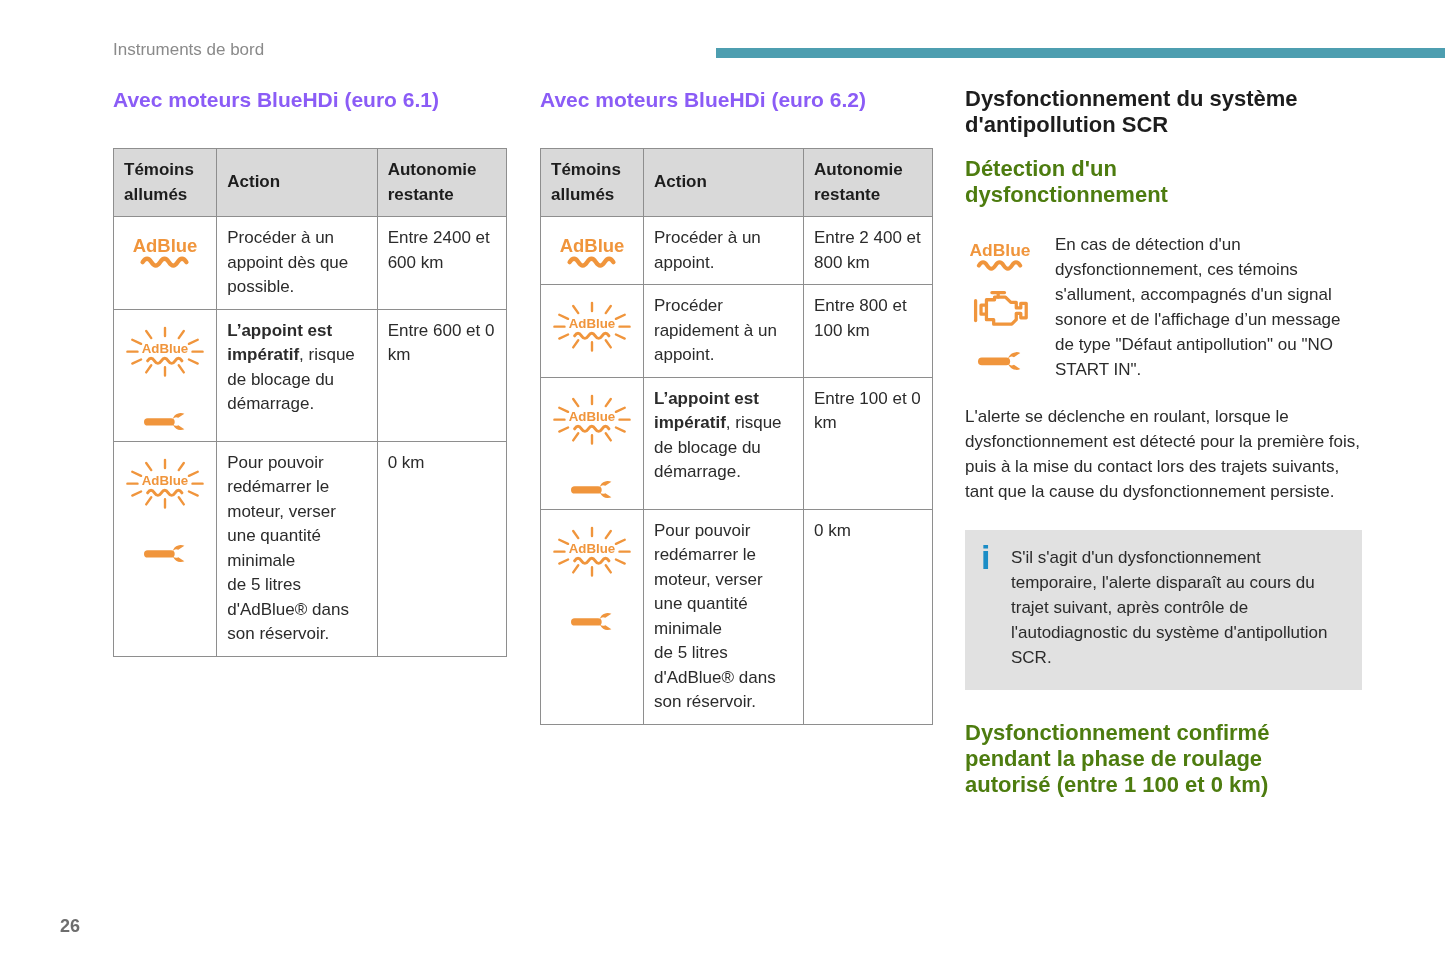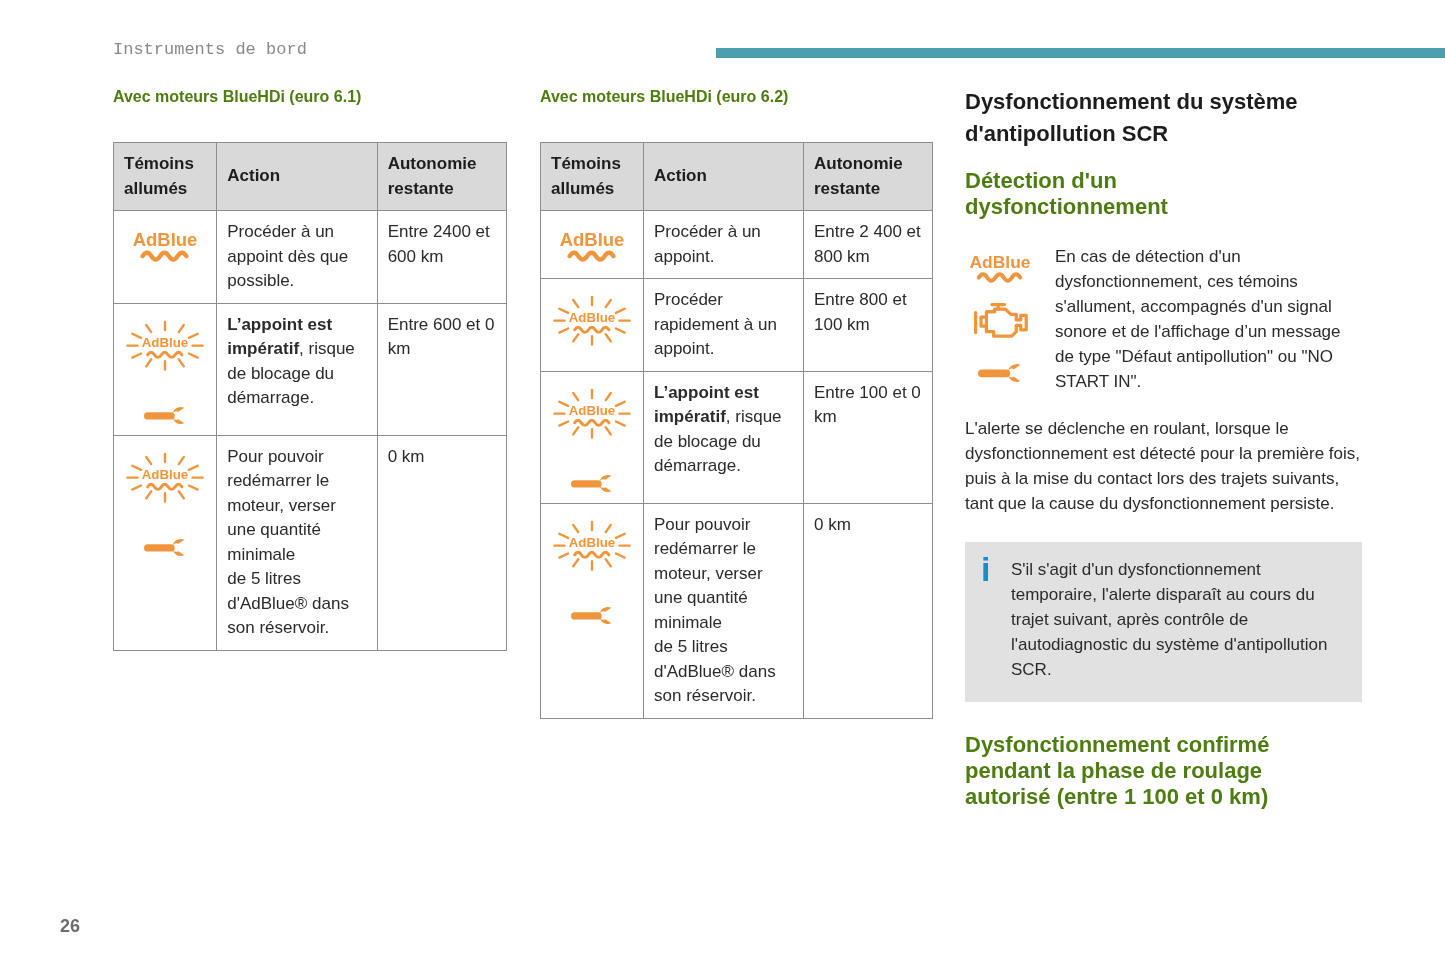--- a/index.html
+++ b/index.html
@@ -1,33 +1,33 @@
 <!DOCTYPE html>
 <html><head>
 <meta charset="utf-8">
 <style>
   html,body{margin:0;padding:0;background:#fff;}
   body{width:1445px;height:964px;position:relative;font-family:"Liberation Sans",sans-serif;color:#262626;}
-  .breadcrumb{position:absolute;left:113px;top:40px;font-size:17px;color:#8a8a8a;font-family:Liberation Mono, monospace;}
+  .breadcrumb{position:absolute;left:113px;top:40px;font-size:17px;color:#8a8a8a;}
   .accent-bar{position:absolute;left:716px;top:48px;width:729px;height:10px;background:#4D9EB0;}
   .col{position:absolute;top:86px;}
   #col1{left:113px;width:394px;}
   #col2{left:540px;width:392px;}
   #col3{left:965px;width:397px;}
-  .section-title{font-size:16px;font-weight:bold;margin:2px 0 36px 0;color:#4d7c0f;}
+  .section-title{font-size:21px;font-weight:bold;margin:2px 0 36px 0;color:#8b5cf6;}
   table{border-collapse:collapse;width:100%;table-layout:fixed;}
   th,td{border:1px solid #8e8e8e;text-align:left;vertical-align:top;padding:9px 10px;font-size:17px;line-height:24.5px;color:#2b2b2b;}
   th{background:#d9d9d9;font-weight:bold;vertical-align:middle;color:#1d1d1d;}
   .pre{white-space:pre-line;}
   .b{font-weight:bold;}
   .icons-cell{text-align:center;padding-top:12px;}
   .icon-stack{display:flex;flex-direction:column;align-items:center;gap:28px;padding-top:2px;}
   .ic{color:#F0953C;display:block;}
   
-  .h-main{font-size:22px;line-height:32px;font-weight:bold;margin:0 0 18px 0;color:#1d1d1d;}
+  .h-main{font-size:22px;line-height:26px;font-weight:bold;margin:0 0 18px 0;color:#1d1d1d;}
   .h-sub{font-size:22px;line-height:26px;font-weight:bold;margin:0 0 24px 0;color:#4d7c0f;}
   .detect-row{display:flex;gap:20px;margin-bottom:22px;}
   .detect-icons{width:70px;flex:0 0 70px;display:flex;flex-direction:column;align-items:center;gap:15px;padding-top:4px;}
   .para{font-size:17px;line-height:25px;margin:0 0 26px 0;color:#2b2b2b;}
   .detect-row .para{margin:0;flex:1;}
   .info-box{position:relative;background:#E1E1E1;padding:15px 16px 20px 46px;margin-bottom:30px;}
   .info-box .para{margin:0;}
   .info-glyph{position:absolute;left:16px;top:10px;font-size:34px;line-height:34px;font-weight:bold;color:#1B8DC6;font-family:"Liberation Sans",sans-serif;}
   .page-number{position:absolute;left:40px;top:916px;font-size:18px;font-weight:bold;color:#6e6e6e;margin-left:20px;}
   svg{overflow:visible;}

